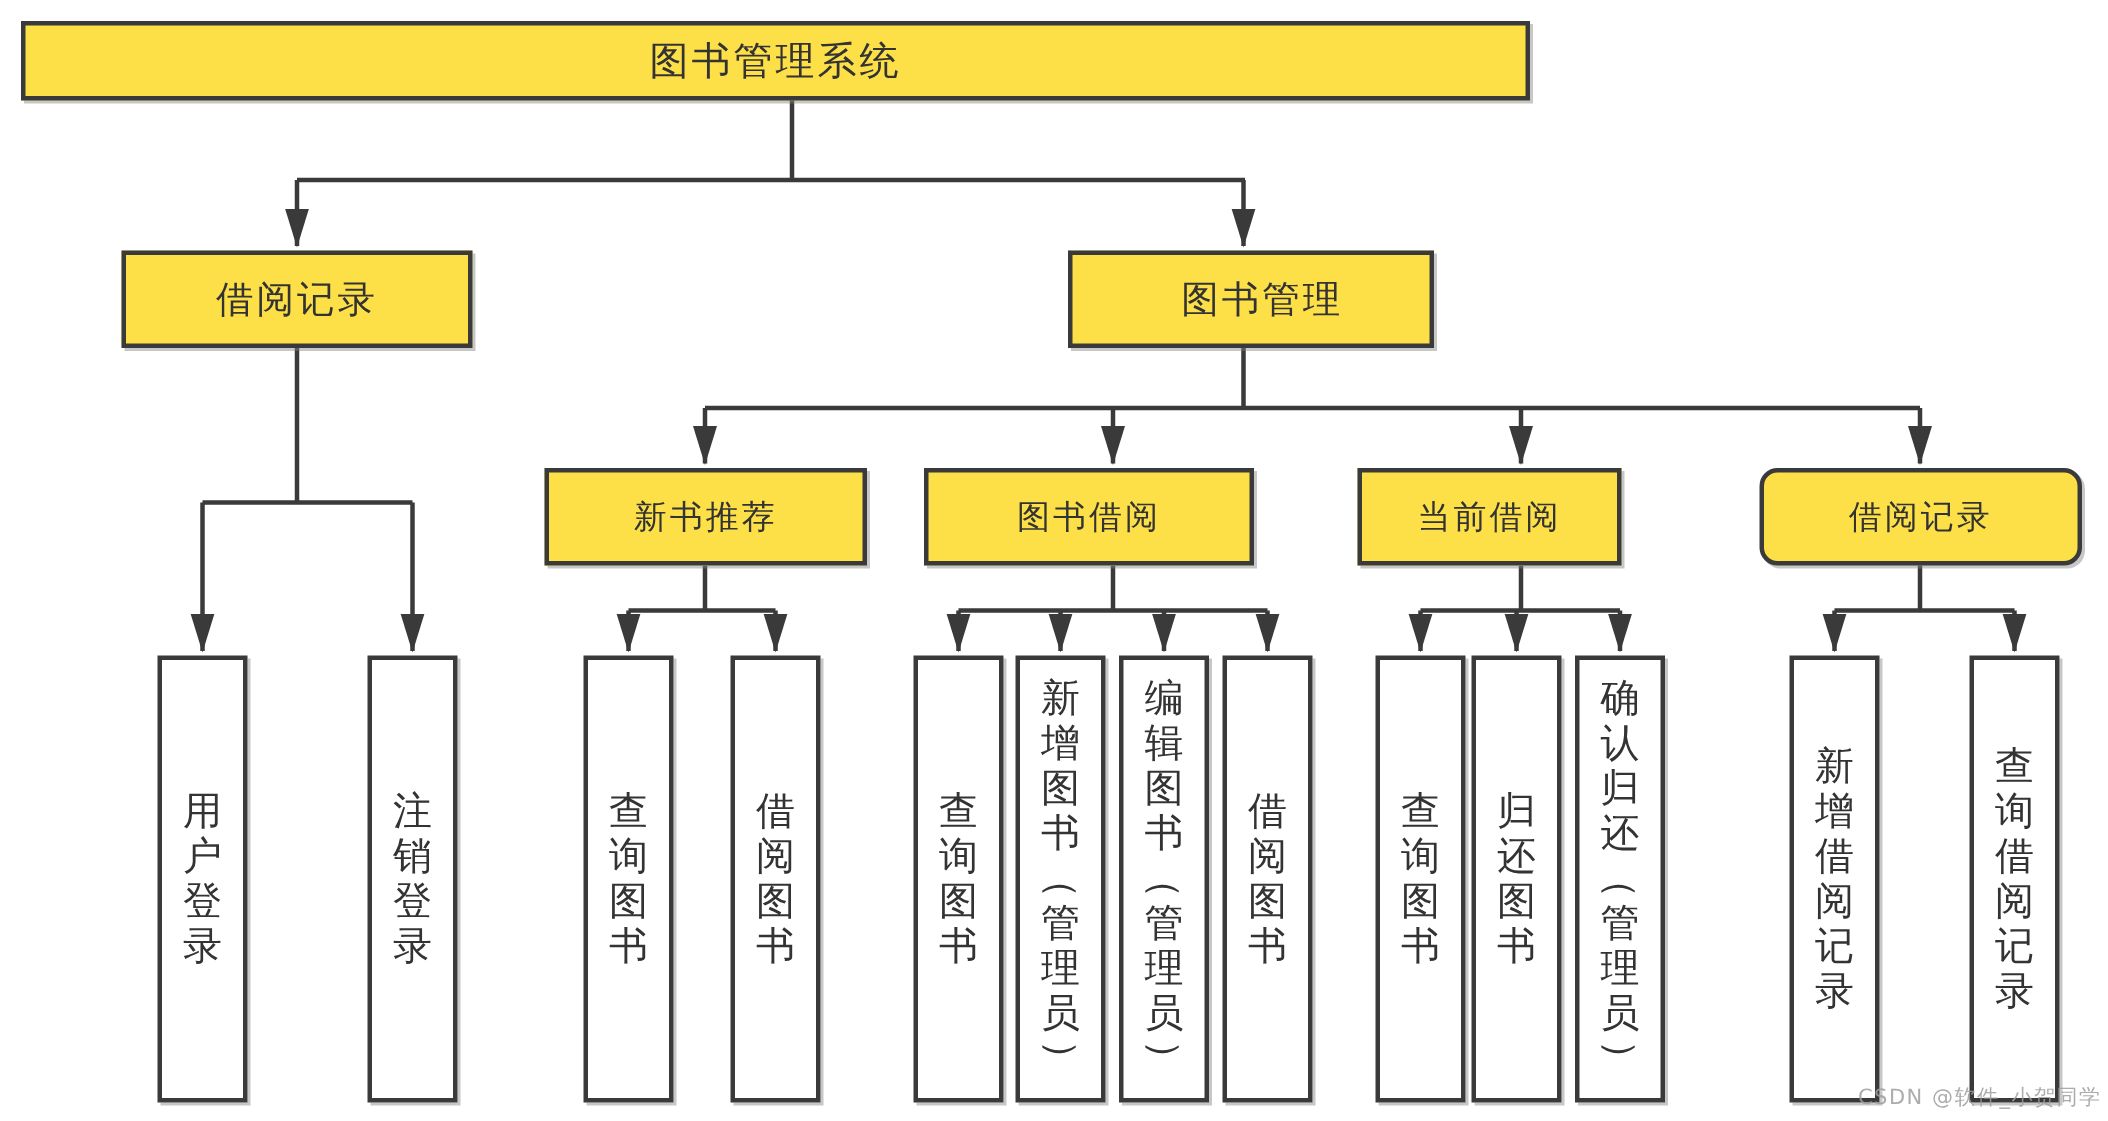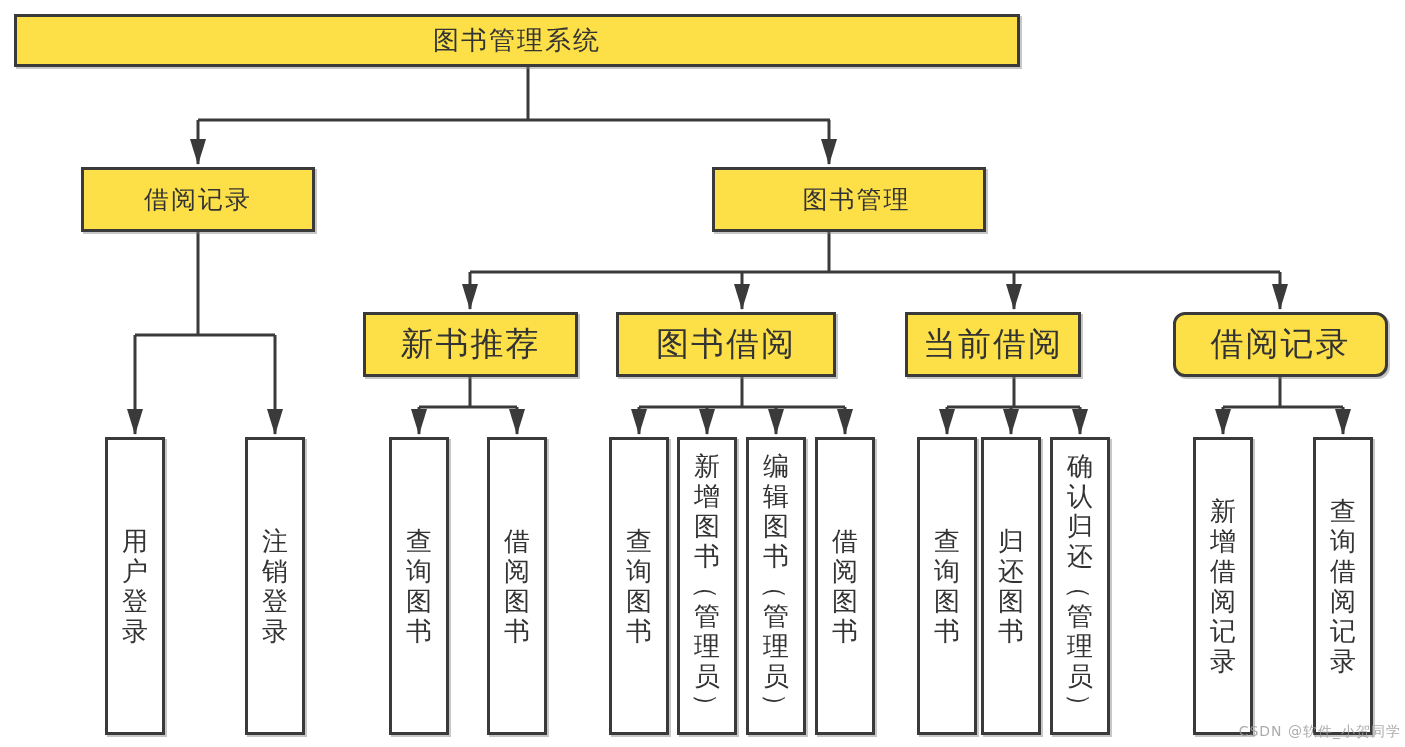--- a/index.html
+++ b/index.html
@@ -25,21 +25,21 @@
     box-shadow: 2px 2px 0 rgba(130,130,130,0.45);
     display: flex;
     align-items: center;
     justify-content: center;
     color: #333333;
     z-index: 2;
     letter-spacing: 2px;
   }
   .node.root  { left: 14px;  top: 14px;  width: 1006px; height: 53px; font-size: 26px; }
   .node.lvl2  { top: 167px; height: 65px; font-size: 25px; }
-  .node.lvl3  { top: 312px; height: 65px; font-size: 33px; }
+  .node.lvl3  { top: 312px; height: 65px; font-size: 22px; }
   .leaf {
     position: absolute;
     box-sizing: border-box;
     top: 437px;
     width: 60px;
     height: 298px;
     background: #ffffff;
     border: 3px solid #3a3a3a;
     box-shadow: 2px 2px 0 rgba(130,130,130,0.45);
     display: flex;
@@ -110,21 +110,21 @@
       <line x1="1011" y1="407" x2="1011" y2="434" marker-end="url(#arw)"></line>
       <line x1="1080" y1="407" x2="1080" y2="434" marker-end="url(#arw)"></line>
       <line x1="1223" y1="407" x2="1223" y2="434" marker-end="url(#arw)"></line>
       <line x1="1343" y1="407" x2="1343" y2="434" marker-end="url(#arw)"></line>
     </g>
   </svg>
 
   <div class="node root">图书管理系统</div>
 
   <div class="node lvl2" style="left:81px; width:234px;">借阅记录</div>
-  <div class="node lvl2" style="left:712px; width:274px;padding-left:15px;">图书管理</div>
+  <div class="node lvl2" style="left:712px; width:244px;padding-left:15px;">图书管理</div>
 
   <div class="node lvl3" style="left:363px; width:215px;">新书推荐</div>
   <div class="node lvl3" style="left:616px; width:220px;">图书借阅</div>
   <div class="node lvl3" style="left:905px; width:176px;text-align:right;">当前借阅</div>
   <div class="node lvl3" style="left:1173px; width:215px;border-radius:12px;">借阅记录</div>
 
   <div class="leaf" style="left:105px;">
       <span>用</span>
       <span>户</span>
       <span>登</span>

